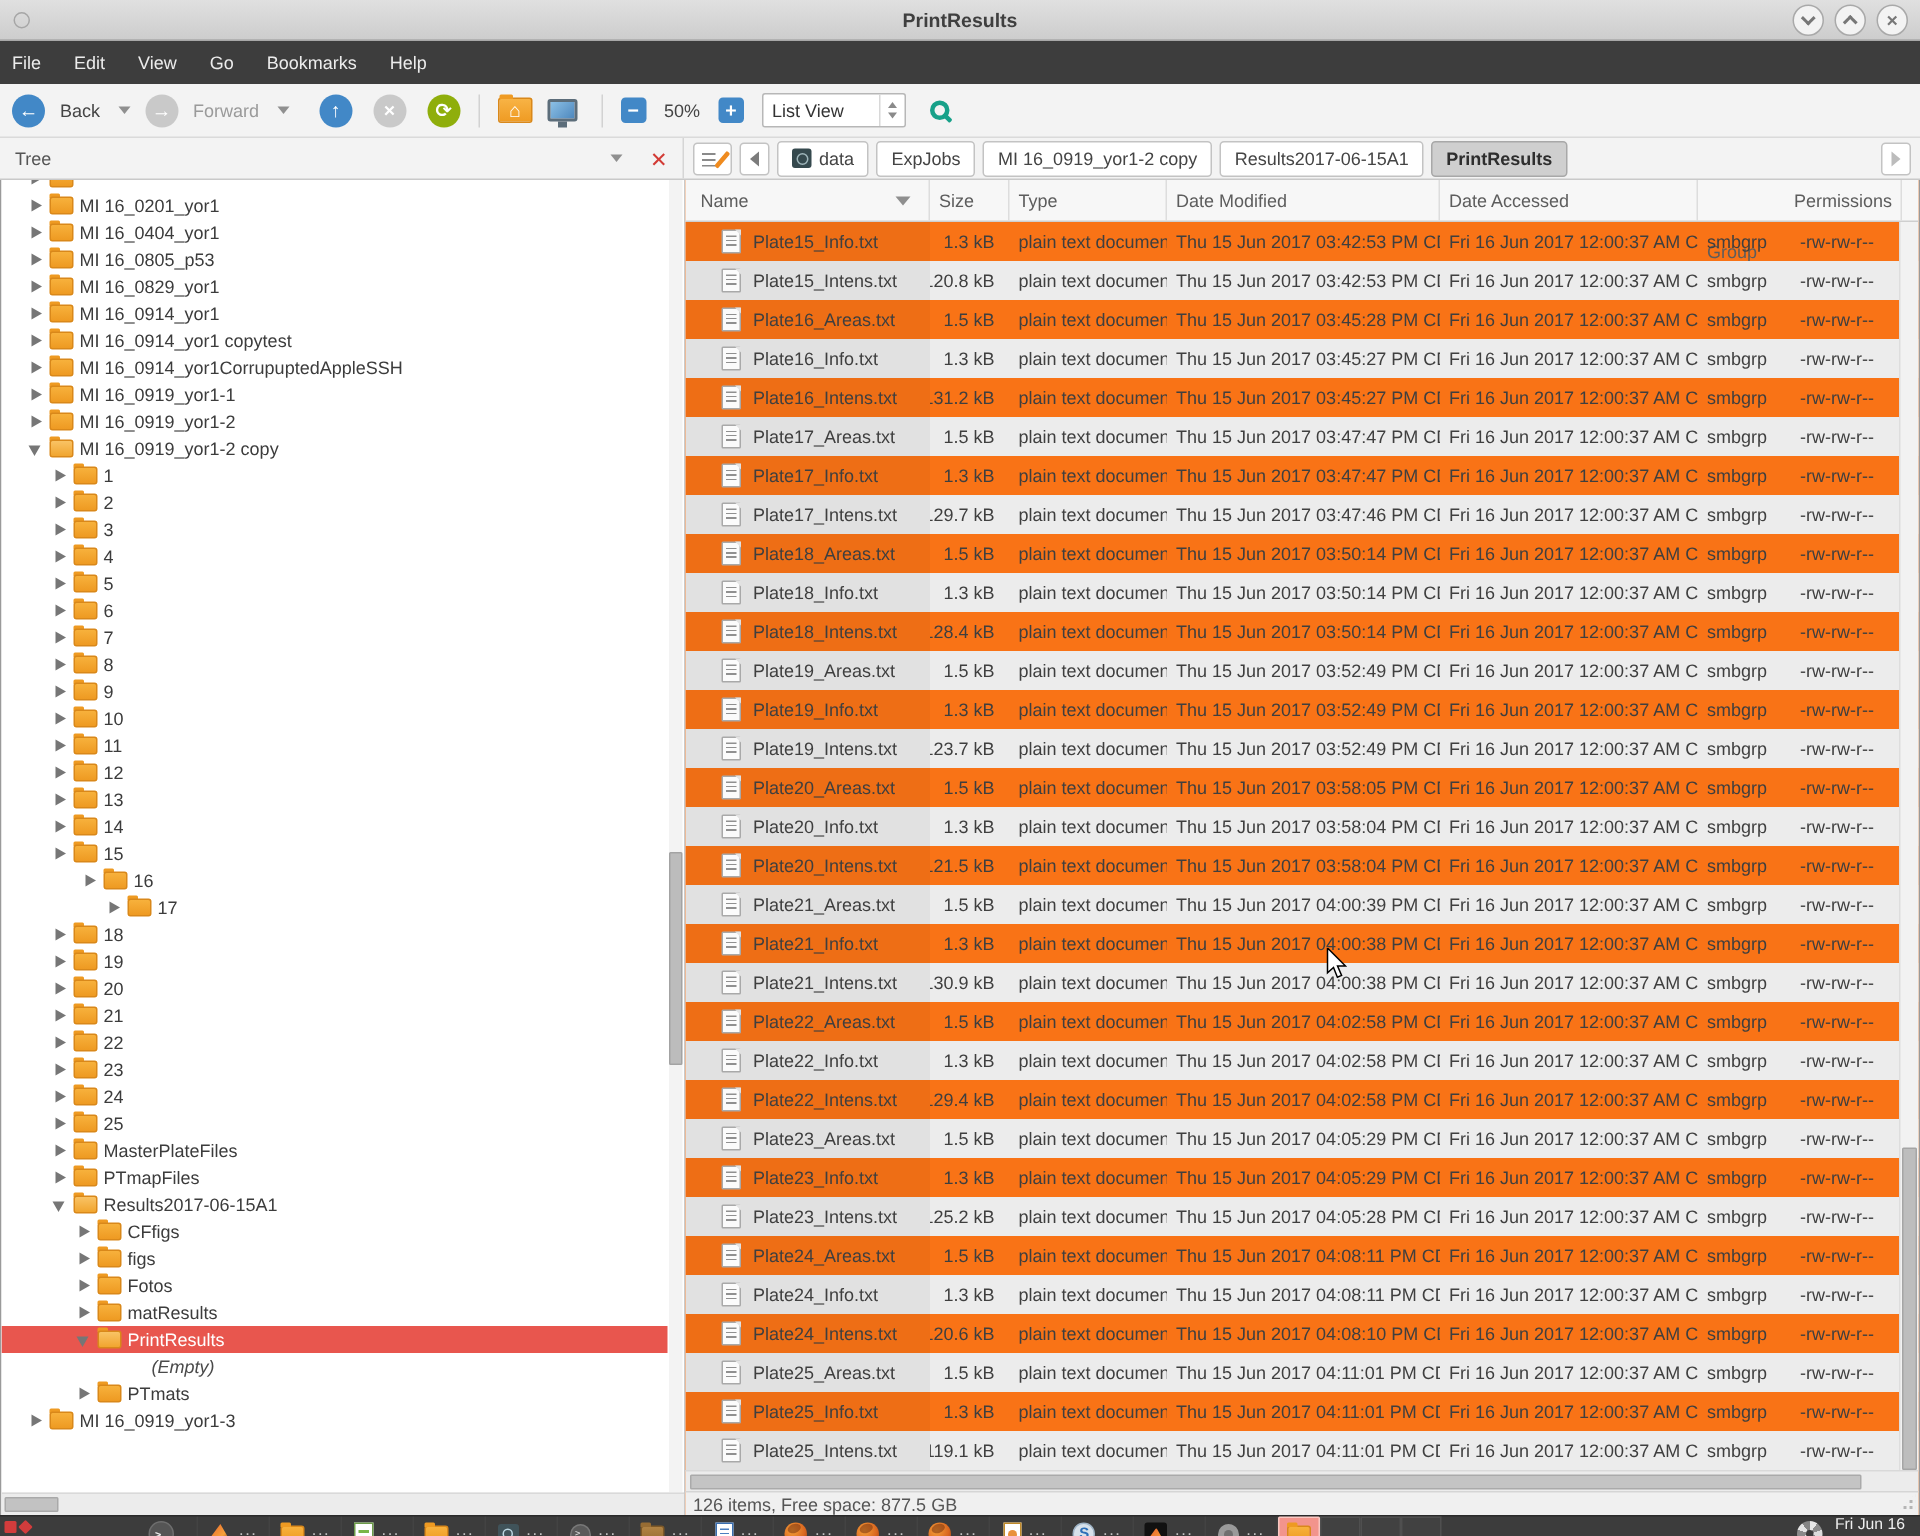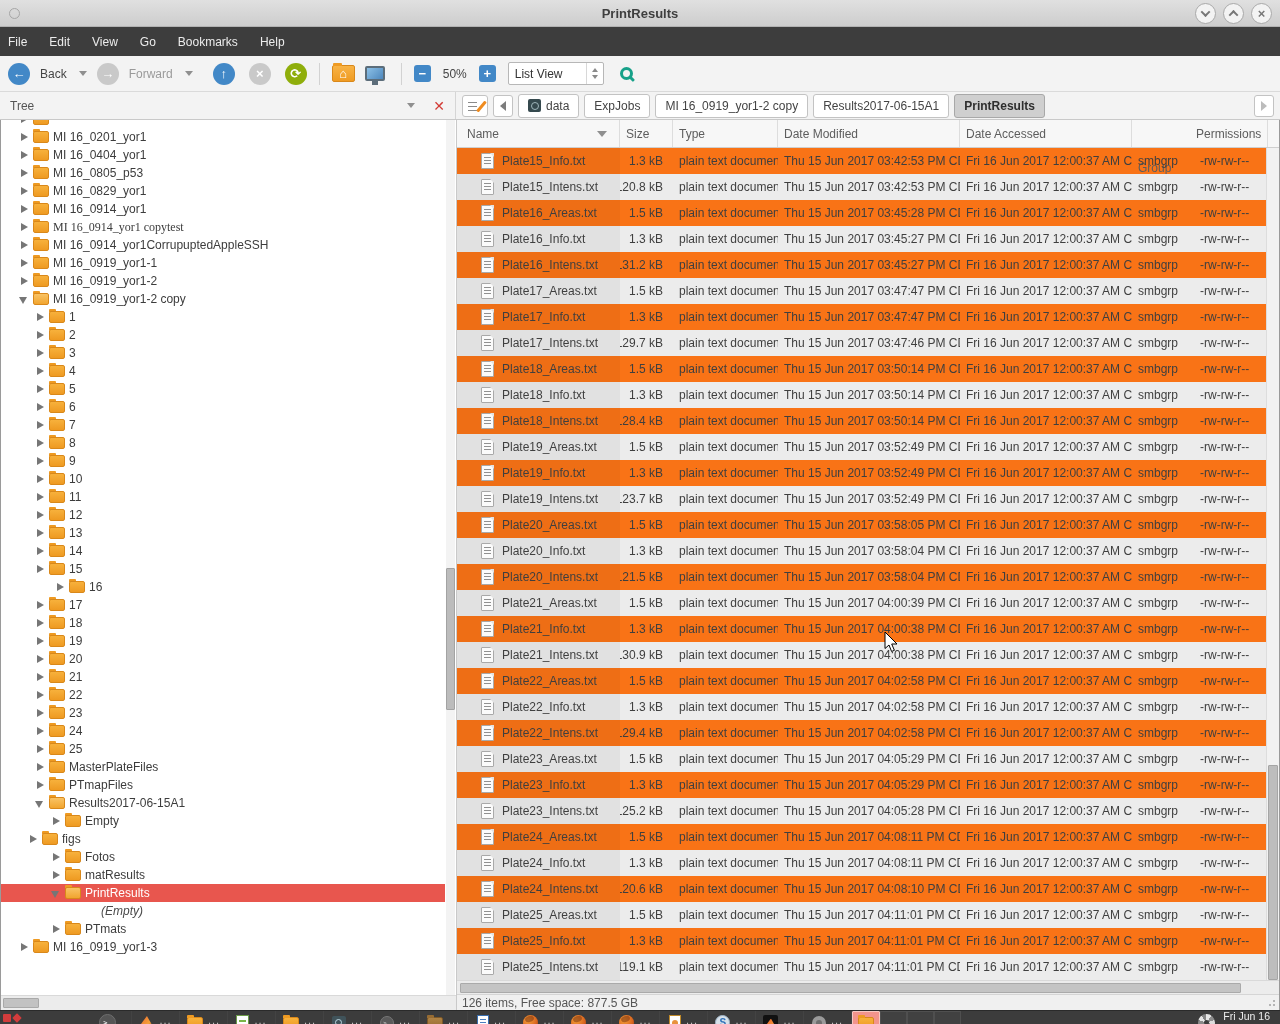--- a/index.html
+++ b/index.html
@@ -282,21 +282,21 @@
           <div class="tree-row" style="padding-left: 18px;">
             <span class="exp right"></span>
             <span class="fold"></span>
             <span class="lbl">MI 16_0829_yor1</span>
           </div>
           <div class="tree-row" style="padding-left: 18px;">
             <span class="exp right"></span>
             <span class="fold"></span>
             <span class="lbl">MI 16_0914_yor1</span>
           </div>
-          <div class="tree-row" style="padding-left: 18px; font-family: Liberation Serif, serif;">
+          <div class="tree-row" style="padding-left: 18px;">
             <span class="exp right"></span>
             <span class="fold"></span>
             <span class="lbl">MI 16_0914_yor1 copytest</span>
           </div>
           <div class="tree-row" style="padding-left: 18px;">
             <span class="exp right"></span>
             <span class="fold"></span>
             <span class="lbl">MI 16_0914_yor1CorrupuptedAppleSSH</span>
           </div>
           <div class="tree-row" style="padding-left: 18px;">
@@ -387,21 +387,21 @@
           <div class="tree-row" style="padding-left: 34px;">
             <span class="exp right"></span>
             <span class="fold"></span>
             <span class="lbl">15</span>
           </div>
           <div class="tree-row" style="padding-left: 54px;">
             <span class="exp right"></span>
             <span class="fold"></span>
             <span class="lbl">16</span>
           </div>
-          <div class="tree-row" style="padding-left: 34px;">
+          <div class="tree-row" style="padding-left: 34px; margin-left: 36px;">
             <span class="exp right"></span>
             <span class="fold"></span>
             <span class="lbl">17</span>
           </div>
           <div class="tree-row" style="padding-left: 34px;">
             <span class="exp right"></span>
             <span class="fold"></span>
             <span class="lbl">18</span>
           </div>
           <div class="tree-row" style="padding-left: 34px;">
@@ -450,23 +450,23 @@
             <span class="lbl">PTmapFiles</span>
           </div>
           <div class="tree-row" style="padding-left: 34px;">
             <span class="exp down"></span>
             <span class="fold open"></span>
             <span class="lbl">Results2017-06-15A1</span>
           </div>
           <div class="tree-row" style="padding-left: 50px;">
             <span class="exp right"></span>
             <span class="fold"></span>
-            <span class="lbl">Empty</span>
-          </div>
-          <div class="tree-row" style="padding-left: 27px;">
+            <span class="lbl">CFfigs</span>
+          </div>
+          <div class="tree-row" style="padding-left: 50px;">
             <span class="exp right"></span>
             <span class="fold"></span>
             <span class="lbl">figs</span>
           </div>
           <div class="tree-row" style="padding-left: 50px;">
             <span class="exp right"></span>
             <span class="fold"></span>
             <span class="lbl">Fotos</span>
           </div>
           <div class="tree-row" style="padding-left: 50px;">

